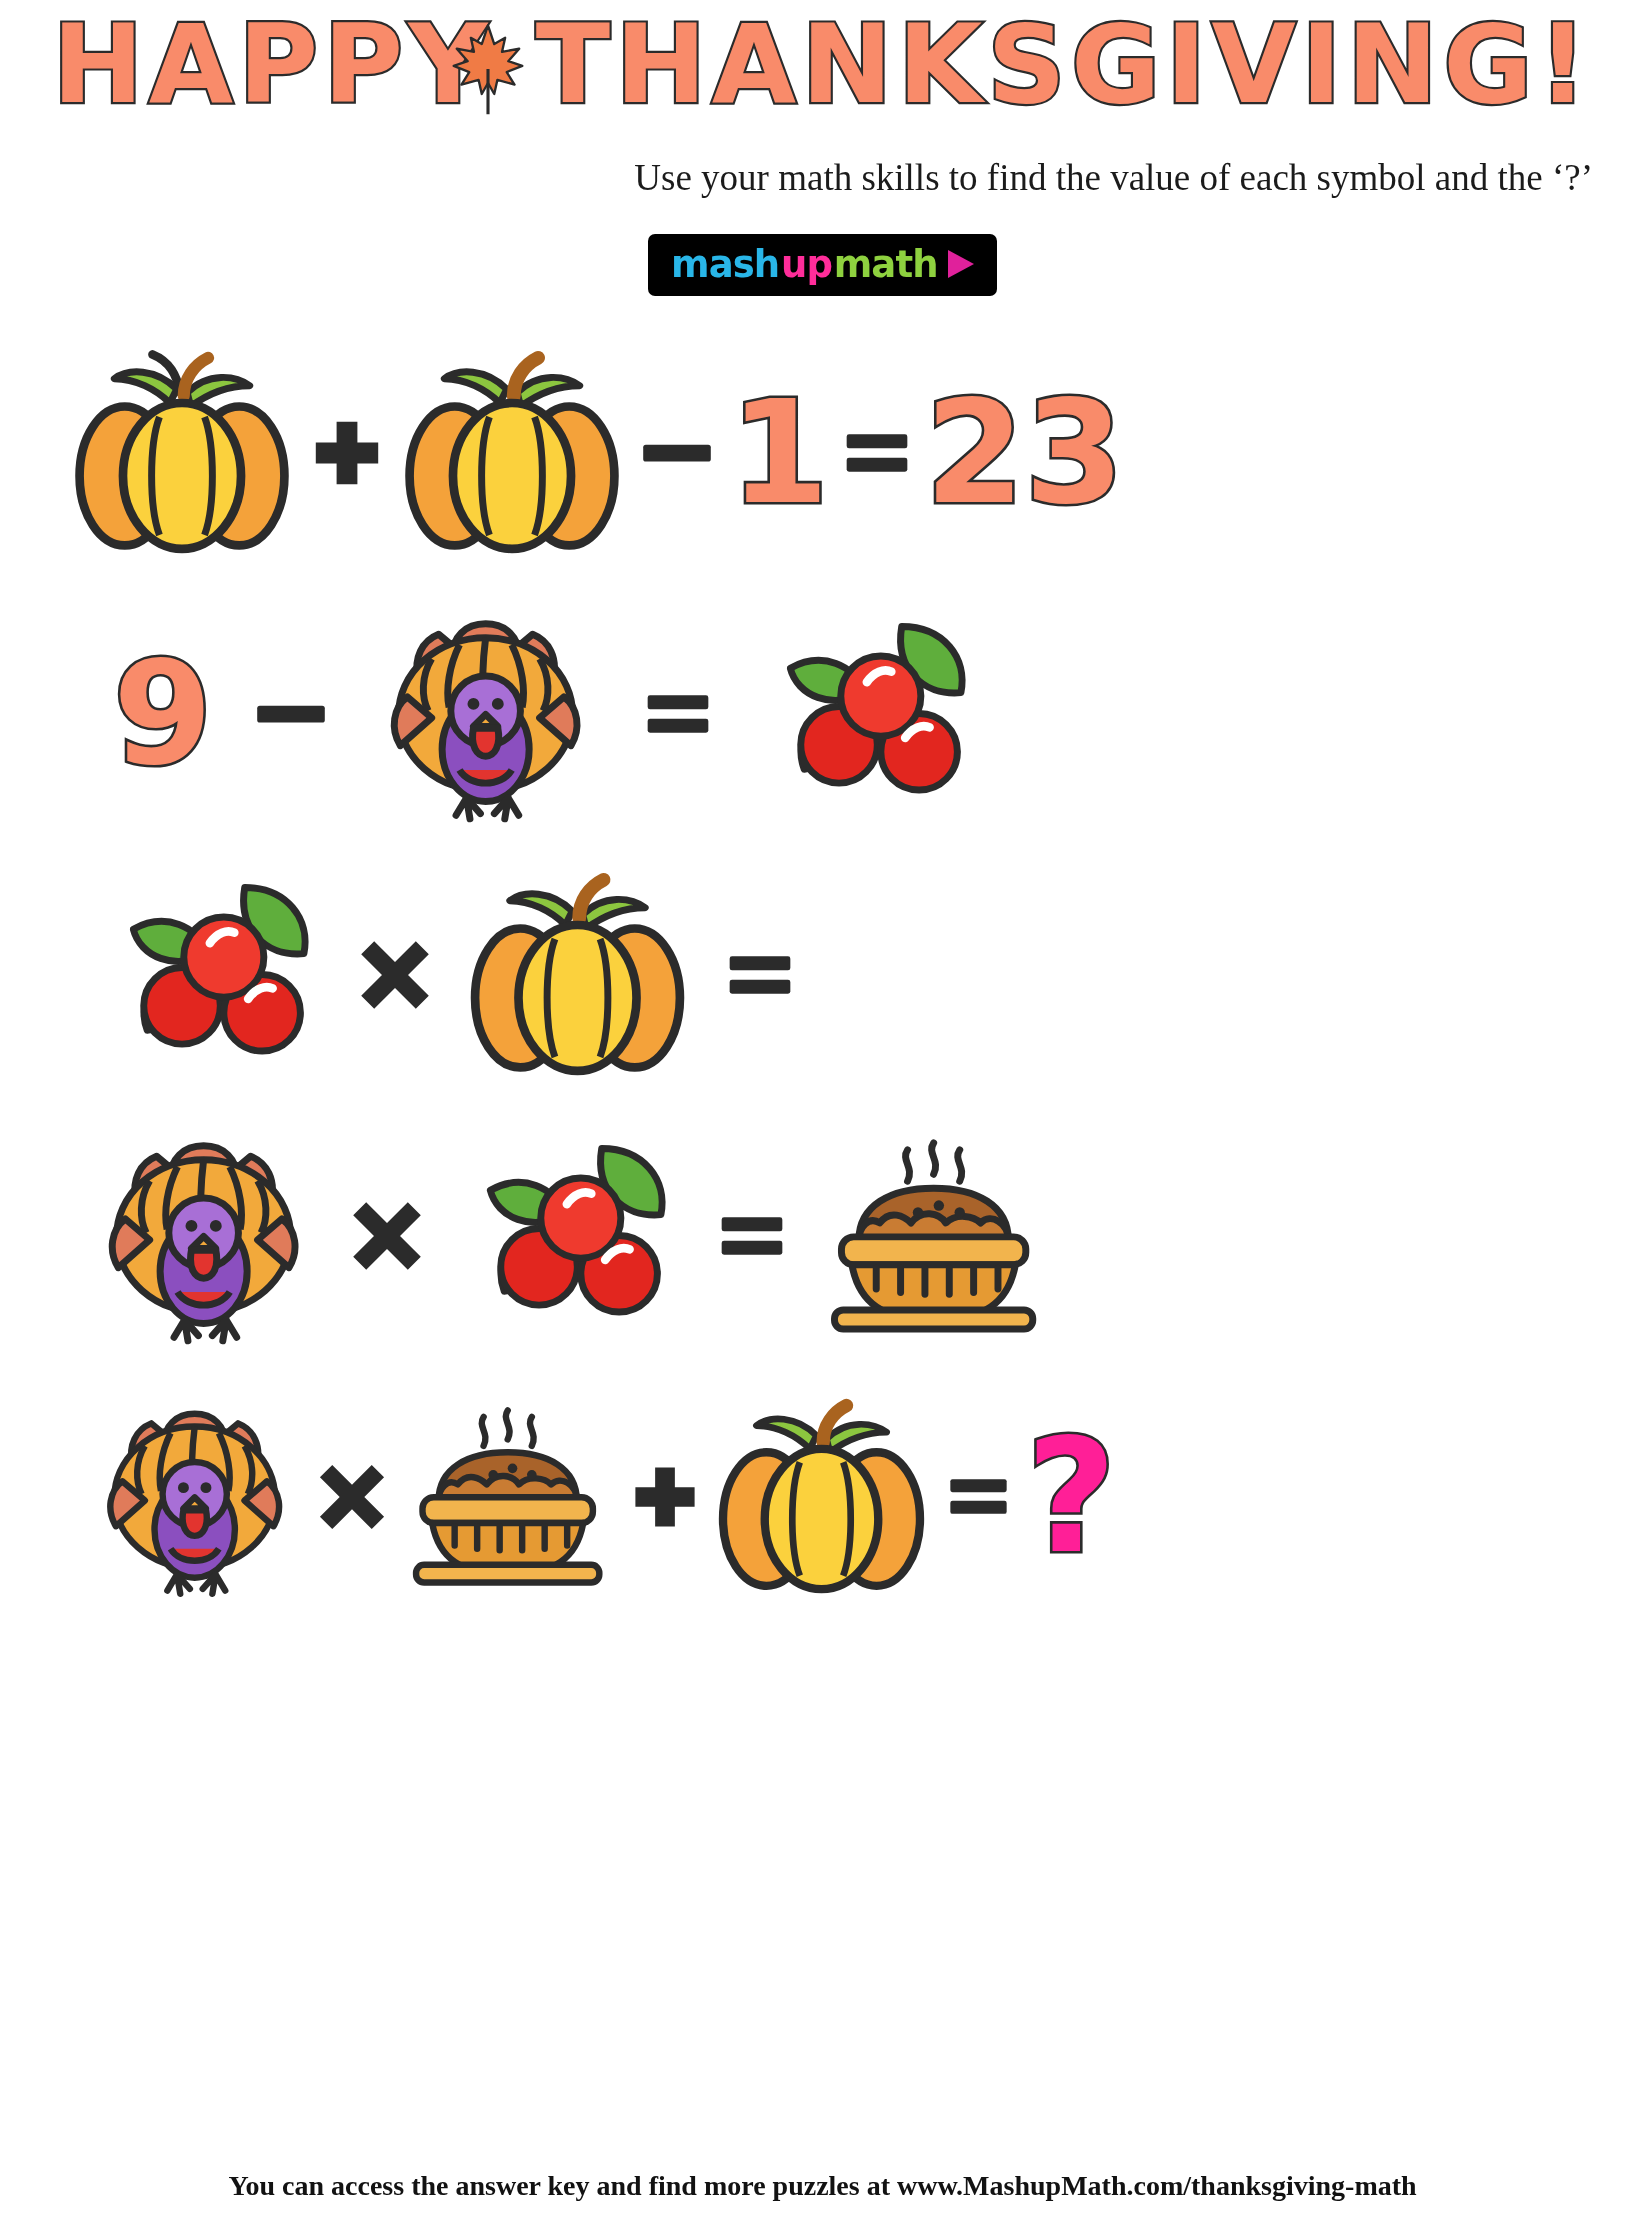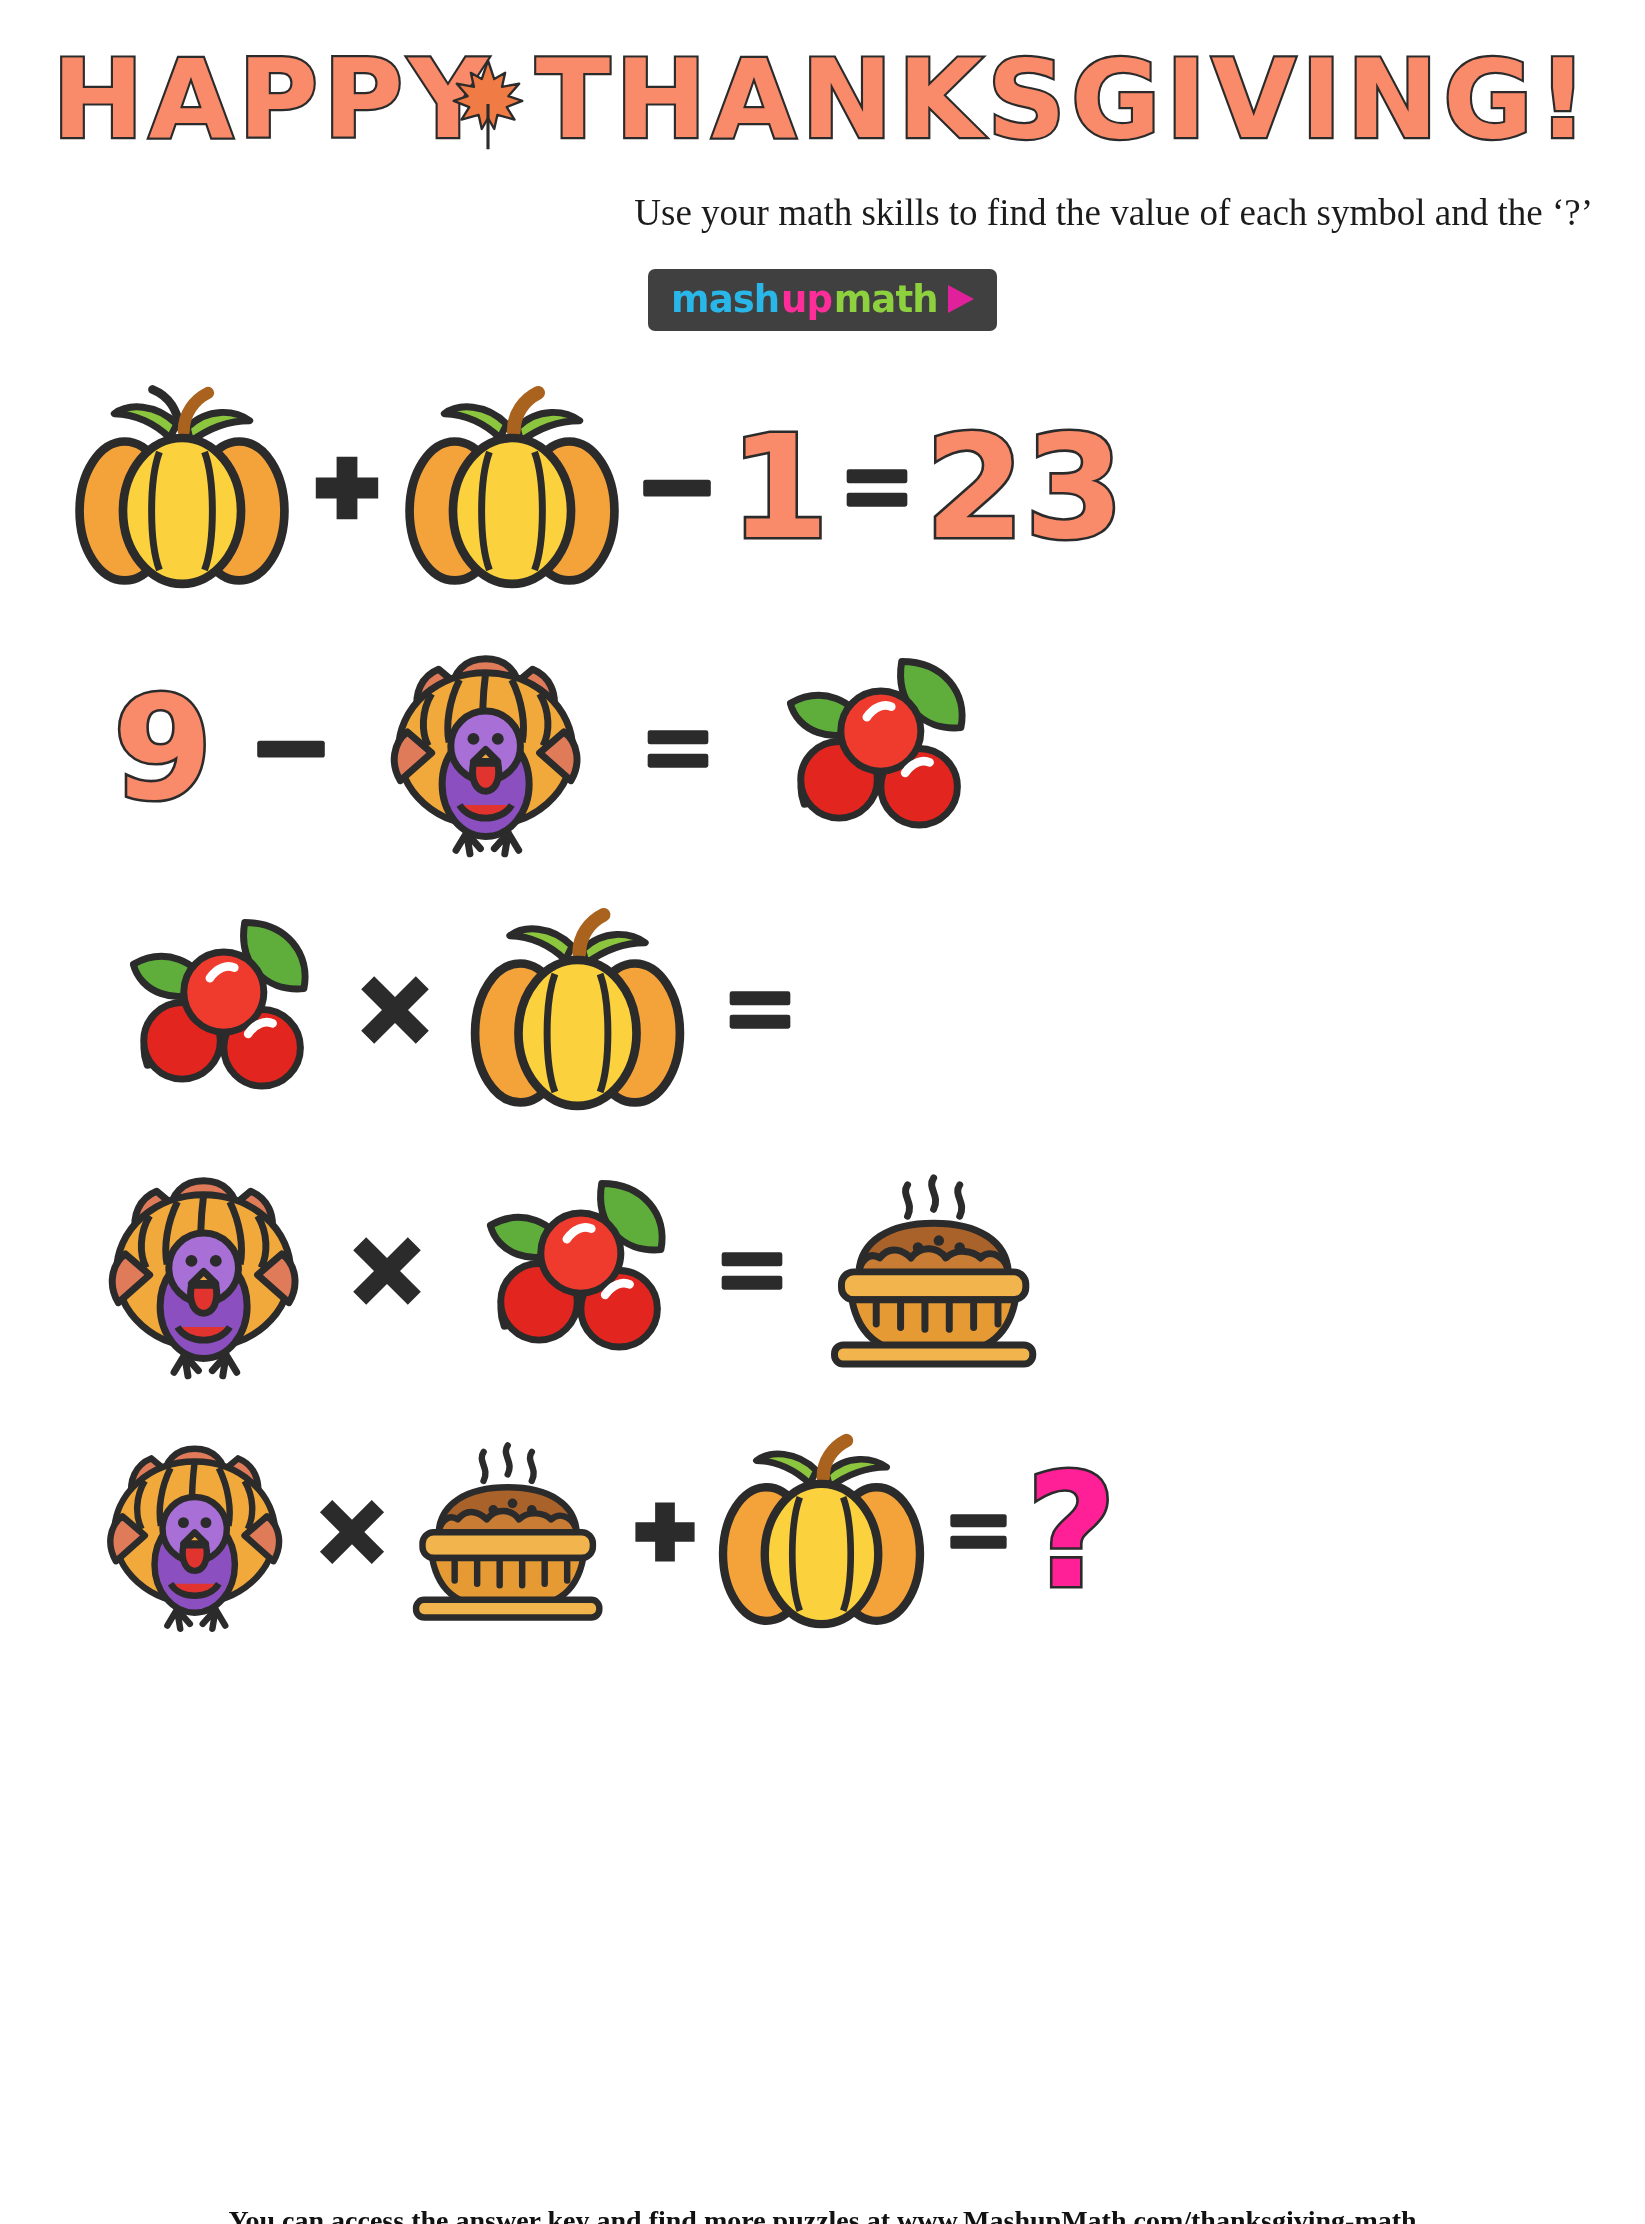--- a/index.html
+++ b/index.html
@@ -17,21 +17,20 @@
   .page {
     width: 1645px;
     height: 2225px;
     position: relative;
     box-sizing: border-box;
     padding: 0 52px;
   }
 
   
   .title-wrap {
-    margin-top: 35px;
     text-align: center;
     position: relative;
     height: 130px;
   }
   .title {
     font-family: "DejaVu Sans", sans-serif;
     font-weight: bold;
     font-size: 109px;
     letter-spacing: 5.2px;
     color: #f98b6a;
@@ -59,21 +58,21 @@
     text-align: right;
   }
 
   
   .logo-row {
     margin-top: 35px;
     display: flex;
     justify-content: center;
   }
   .logo {
-    background: #404040;
+    background: #000000;
     border-radius: 7px;
     padding: 8.7px 22.6px 10.4px 22.6px;
     display: flex;
     align-items: center;
     gap: 1.7px;
     font-family: "DejaVu Sans", sans-serif;
     font-size: 37px;
     font-weight: bold;
     letter-spacing: -0.9px;
   }

